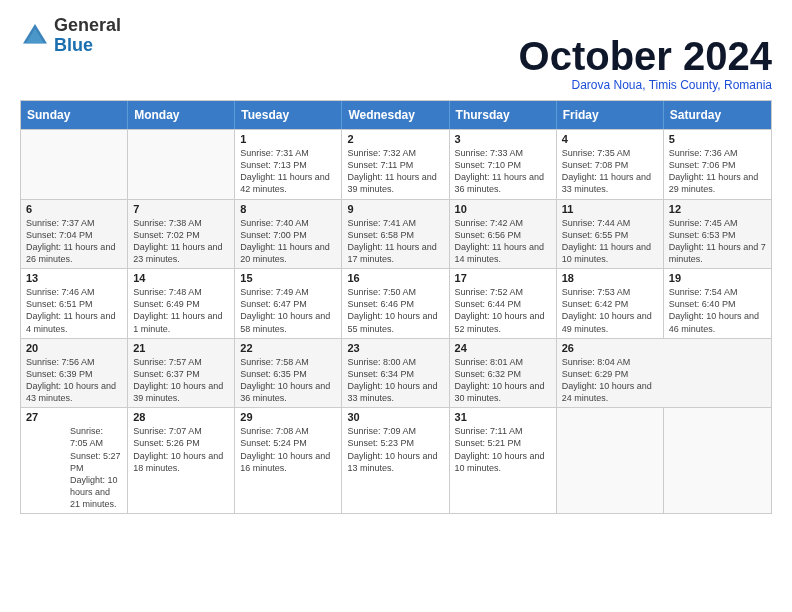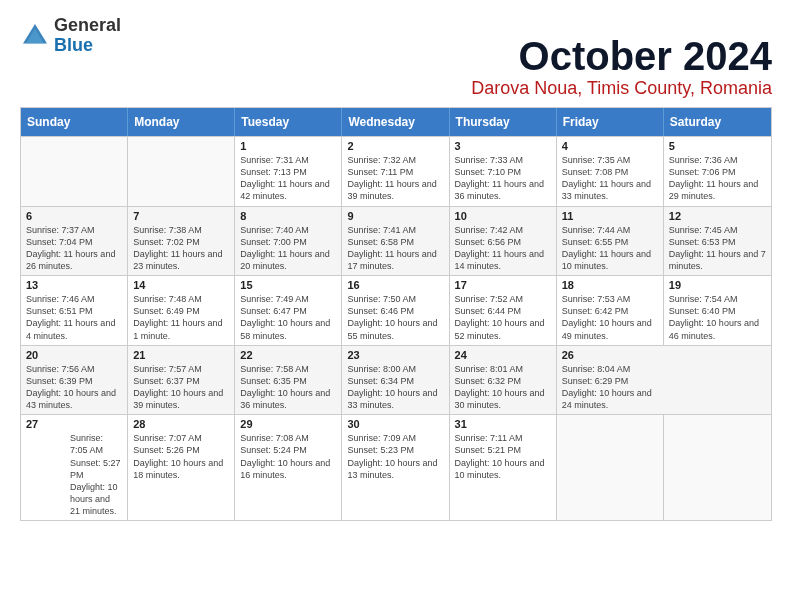--- a/index.html
+++ b/index.html
@@ -43,22 +43,22 @@
       text-align: right;
     }
     .month-title {
       font-size: 40px;
       font-weight: bold;
       color: #0f172a;
       line-height: 1;
       margin-top: 20px;
     }
     .subtitle {
-      font-size: 18px;
-      color: #b91c1c;
+      font-size: 12px;
+      color: #1d4ed8;
       margin-top: 2px;
     }
     .calendar {
       flex: 1;
       display: flex;
       flex-direction: column;
       border: 1px solid #ccc;
     }
     .cal-header-row {
       display: grid;

